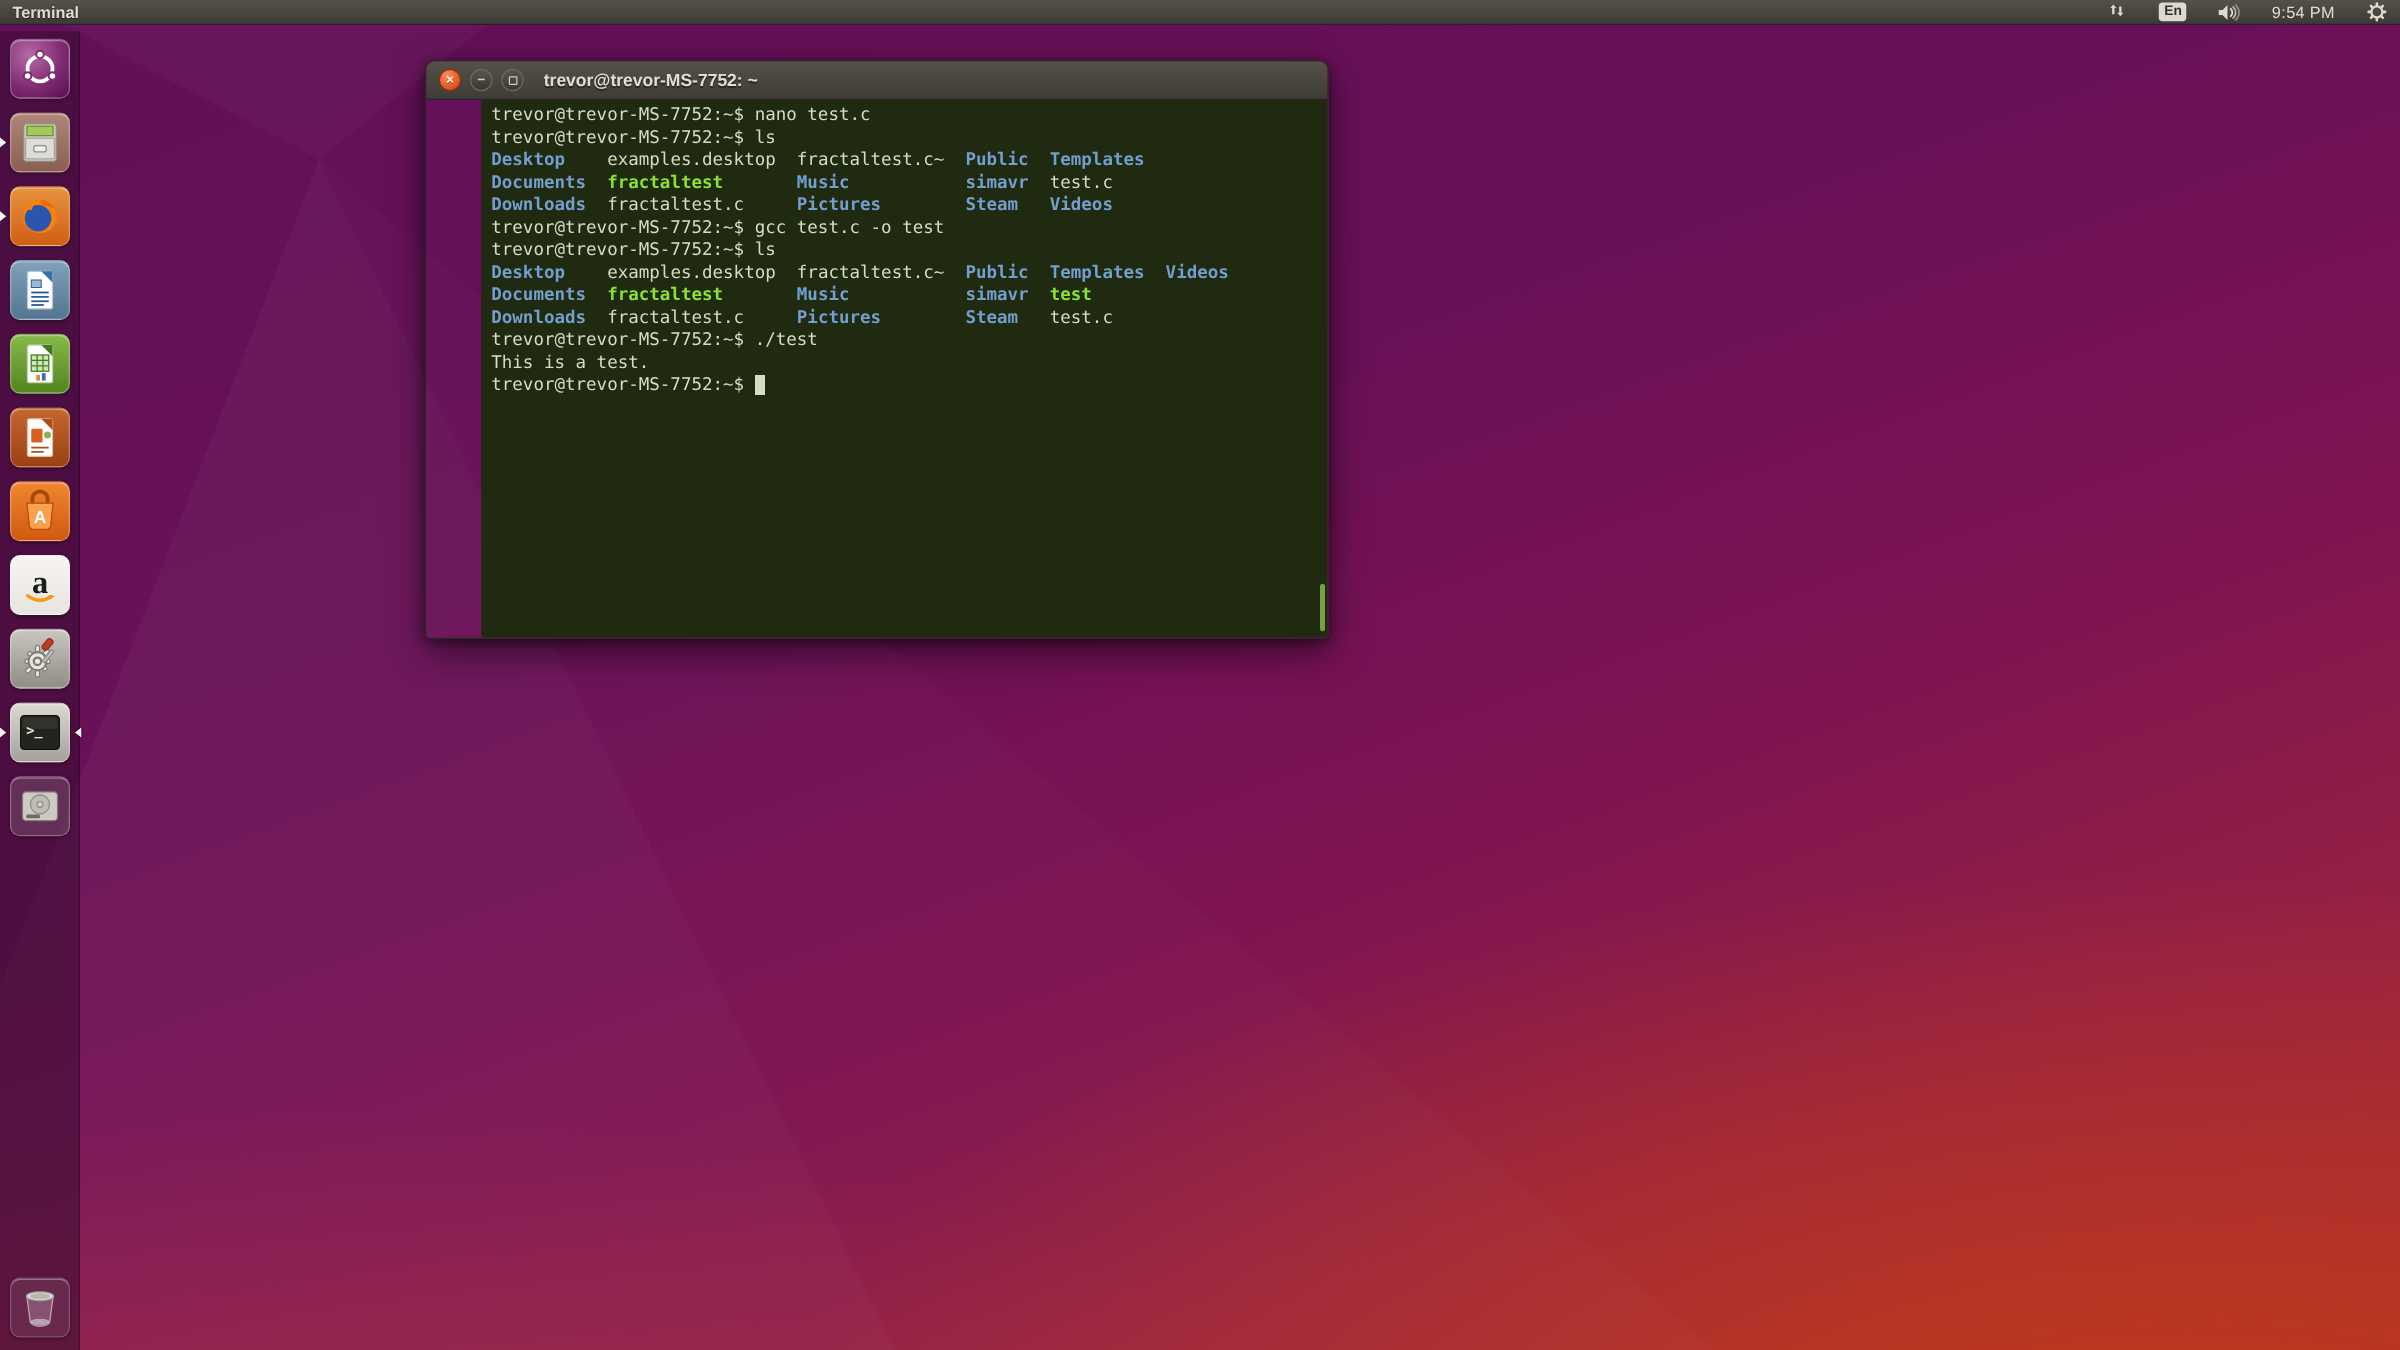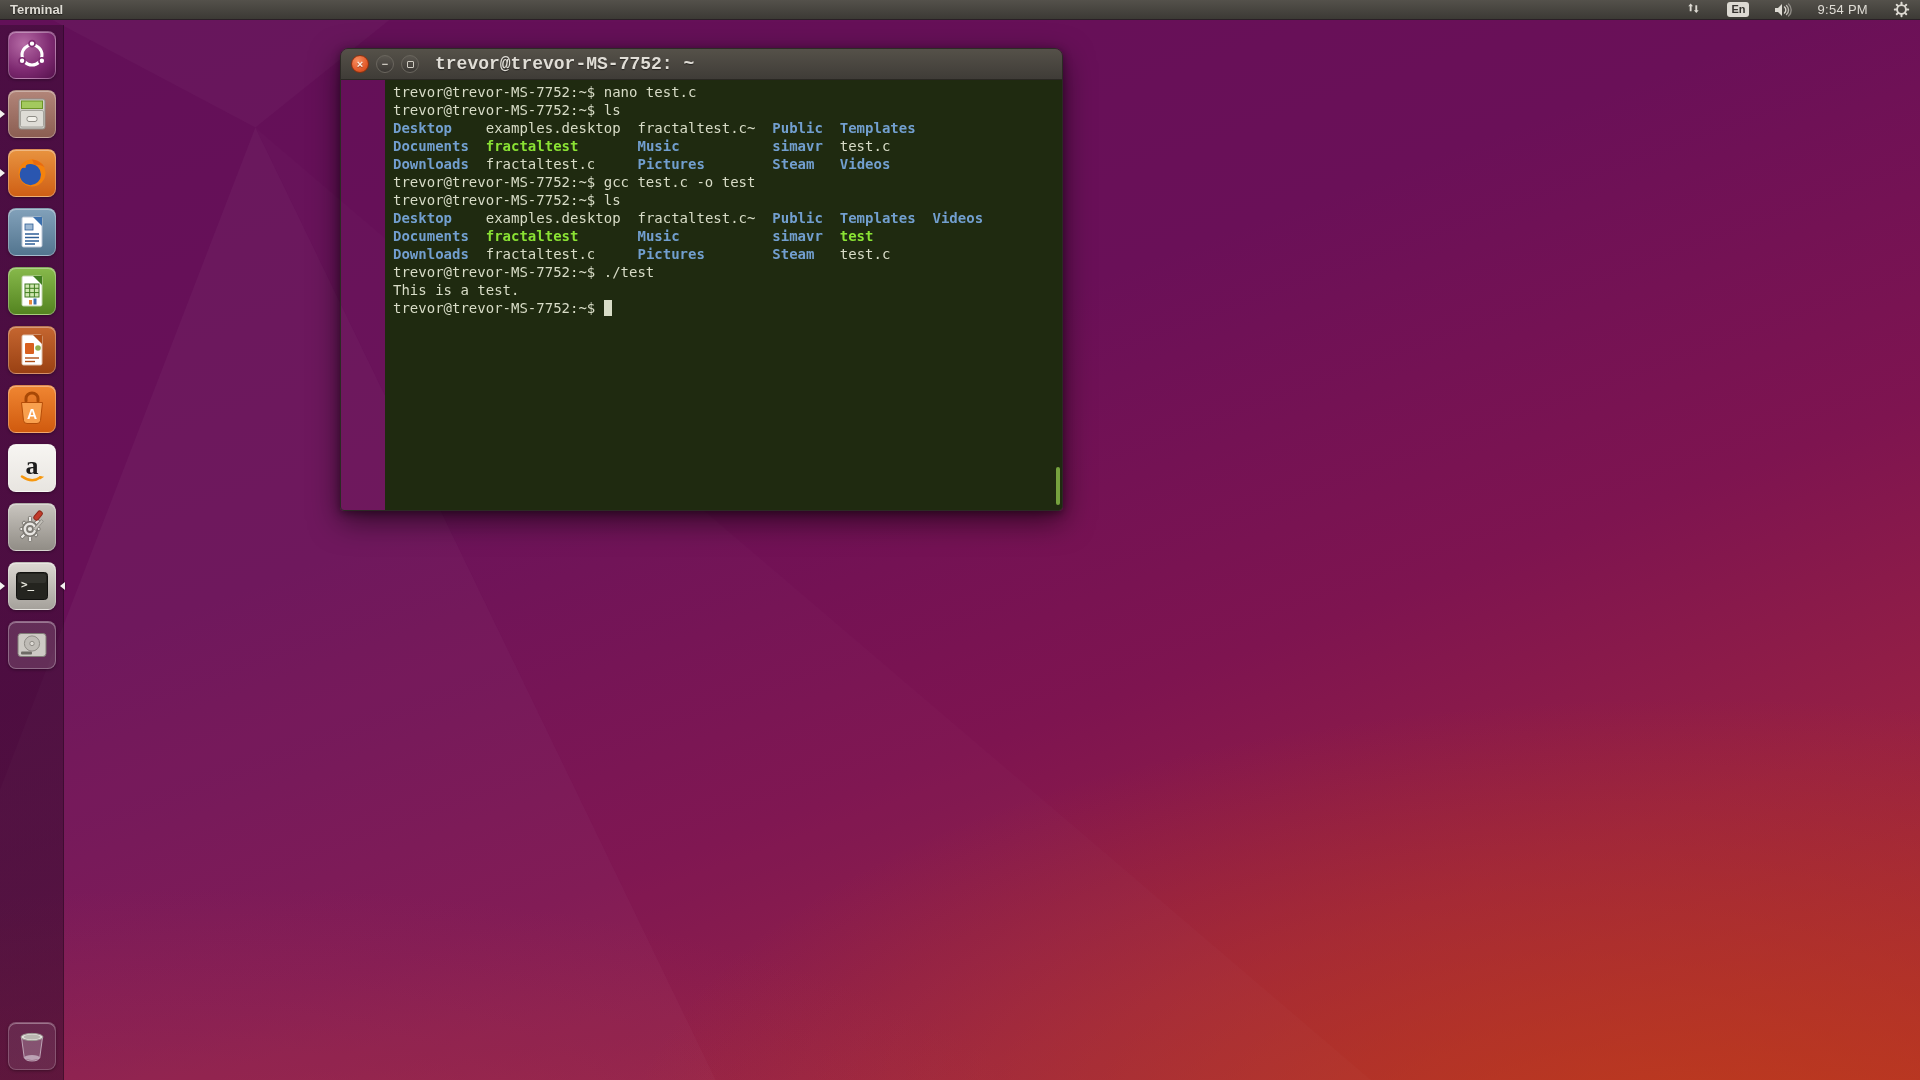--- a/index.html
+++ b/index.html
@@ -95,22 +95,22 @@
     background:radial-gradient(circle at 35% 28%, #f98f60, #e25a2a 62%, #c2400f);
     border:1px solid #8e3110; color:#fbeee6; font-size:11px; font-weight:bold; line-height:1;
     text-shadow:0 1px 1px rgba(0,0,0,0.35);
   }
   .btn-plain {
     background:linear-gradient(#5a564f, #3a3733);
     border:1px solid #6a665e; color:#cfcbc2; font-size:11px; font-weight:bold; line-height:1;
   }
   .btn-max-glyph { width:7px; height:7px; border:1.5px solid #cfcbc2; border-radius:1px; }
   .win-title {
-    color:#e0ddd6; font-size:18px; font-weight:bold; margin-left:16px;
-    text-shadow:0 1px 1px rgba(0,0,0,0.5); white-space:nowrap;font-family:Liberation Mono, monospace;
+    color:#e0ddd6; font-size:14px; font-weight:bold; margin-left:16px;
+    text-shadow:0 1px 1px rgba(0,0,0,0.5); white-space:nowrap;
   }
   .term-body {
     flex:1; position:relative;
     background:var(--terminal-bg, #1f2a10);
     padding:3px 0 0 8px;
     margin-left:44px;
   }
   .term-text {
     font-family:"DejaVu Sans Mono", monospace;
     font-size:14px; line-height:18px; white-space:pre;

